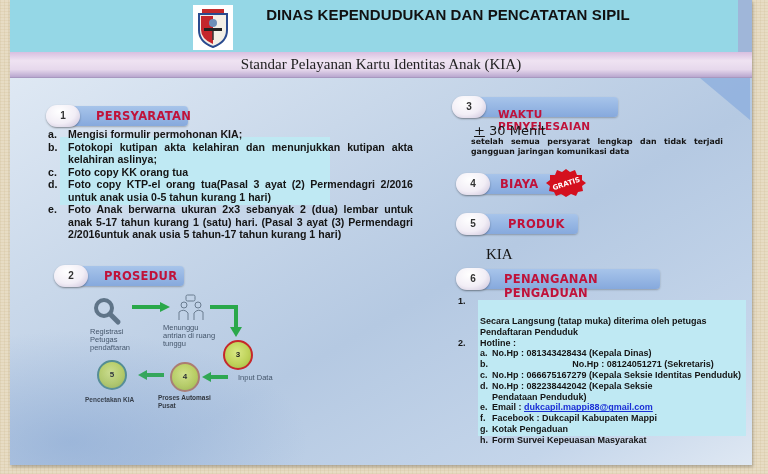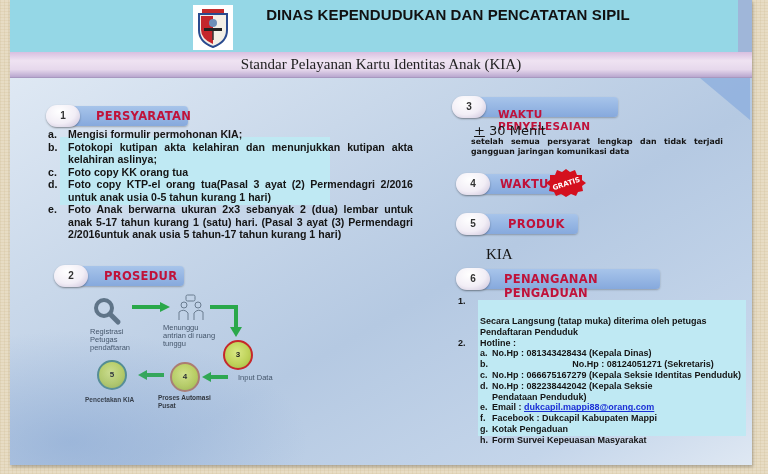--- a/index.html
+++ b/index.html
@@ -197,21 +197,21 @@
     <div class="num">3</div>
     <div class="label" style="left:40px; font-size:10.5px;margin-top:8px;">WAKTU PENYELESAIAN</div>
   </div>
   <div class="right-text" style="left:464px; top:123px; font-weight:normal; font-size:13px;">
     <span style="text-decoration:underline;">+</span><span> 30 Menit</span>
   </div>
   <div class="right-text" style="left:461px; top:137px; width:252px; font-size:7.8px; font-weight:bold; line-height:10px; text-align:justify;">setelah semua persyarat lengkap dan tidak terjadi gangguan jaringan komunikasi data</div>
 
   <div class="pill" style="left:452px; top:174px; width:102px;">
     <div class="num">4</div>
-    <div class="label" style="left:38px;">WAKTU</div>
+    <div class="label" style="left:38px;">BIAYA</div>
   </div>
   <svg class="gratis" viewBox="0 0 42 30">
     <polygon points="21,1 25,4 30,2 32,7 37,7 37,12 41,15 37,18 38,23 33,24 31,28 26,26 21,29 16,26 11,28 9,24 4,23 5,18 1,15 5,12 5,7 10,7 12,2 17,4" fill="#d4101e"></polygon>
     <text x="21" y="18" font-size="7" font-weight="bold" fill="#fff" text-anchor="middle" transform="rotate(-18 21 15)" font-family="DejaVu Sans, sans-serif">GRATIS</text>
   </svg>
 
   <div class="pill" style="left:452px; top:214px; width:116px;">
     <div class="num">5</div>
     <div class="label" style="left:46px;">PRODUK</div>
   </div>
@@ -243,21 +243,21 @@
       <div class="row">
         <span class="mark" style="width:12px;">c.</span>
         <span class="txt" style="text-align:left; white-space:nowrap;">No.Hp : 066675167279 (Kepala Seksie Identitas Penduduk)</span>
       </div>
       <div class="row">
         <span class="mark" style="width:12px;">d.</span>
         <span class="txt" style="text-align:left; max-width:200px;">No.Hp : 082238442042 (Kepala Seksie Pendataan Penduduk)</span>
       </div>
       <div class="row">
         <span class="mark" style="width:12px;">e.</span>
-        <span class="txt" style="text-align:left;"><span>Email : </span><span class="link">dukcapil.mappi88@orang.com</span></span>
+        <span class="txt" style="text-align:left;"><span>Email : </span><span class="link">dukcapil.mappi88@gmail.com</span></span>
       </div>
       <div class="row">
         <span class="mark" style="width:12px;">f.</span>
         <span class="txt" style="text-align:left;">Facebook : Dukcapil Kabupaten Mappi</span>
       </div>
       <div class="row">
         <span class="mark" style="width:12px;">g.</span>
         <span class="txt" style="text-align:left;">Kotak Pengaduan</span>
       </div>
       <div class="row">

